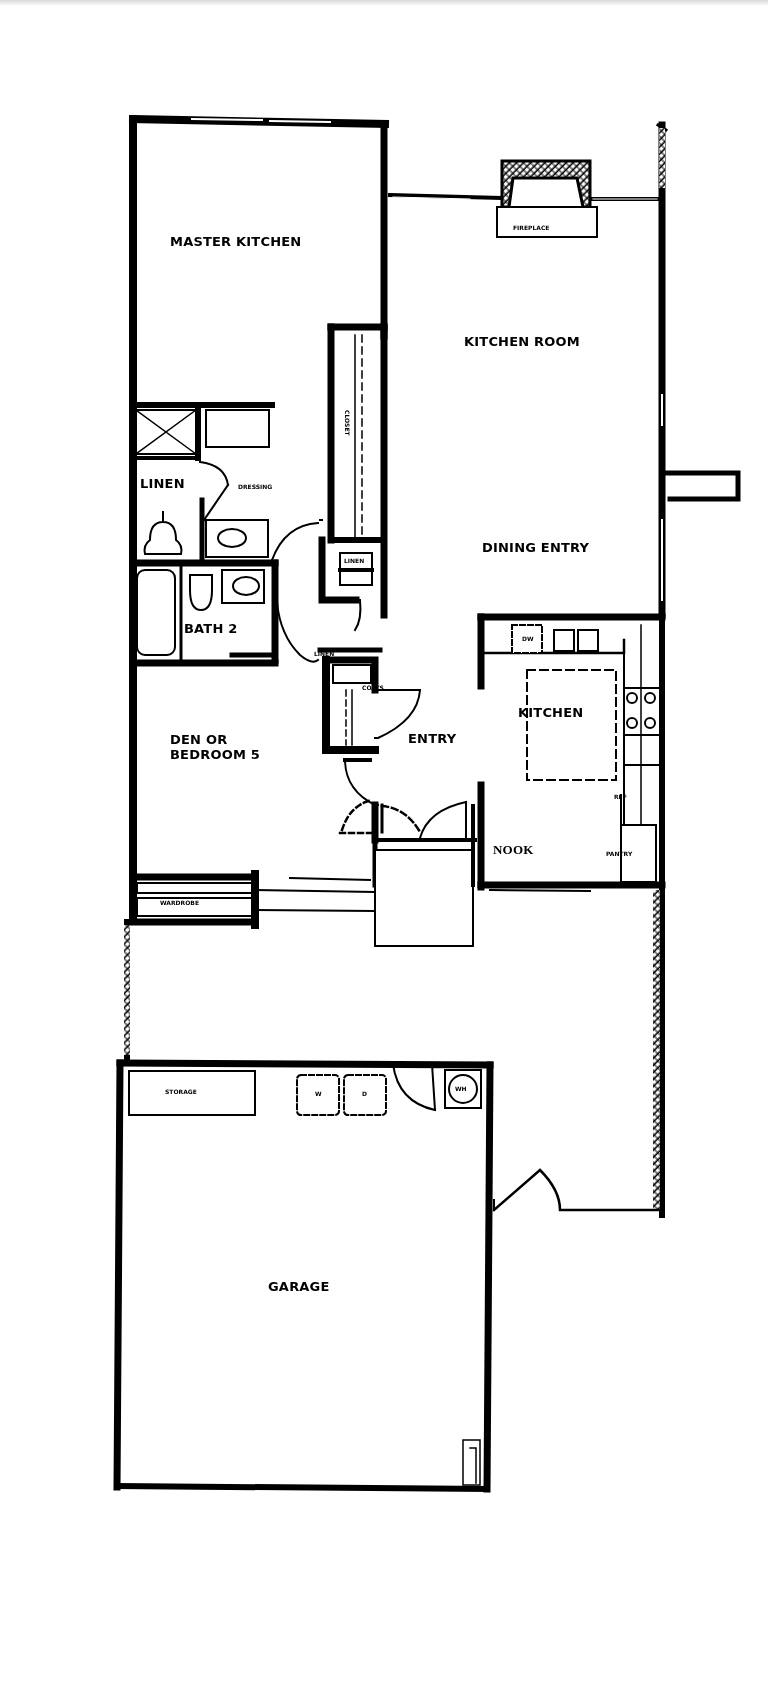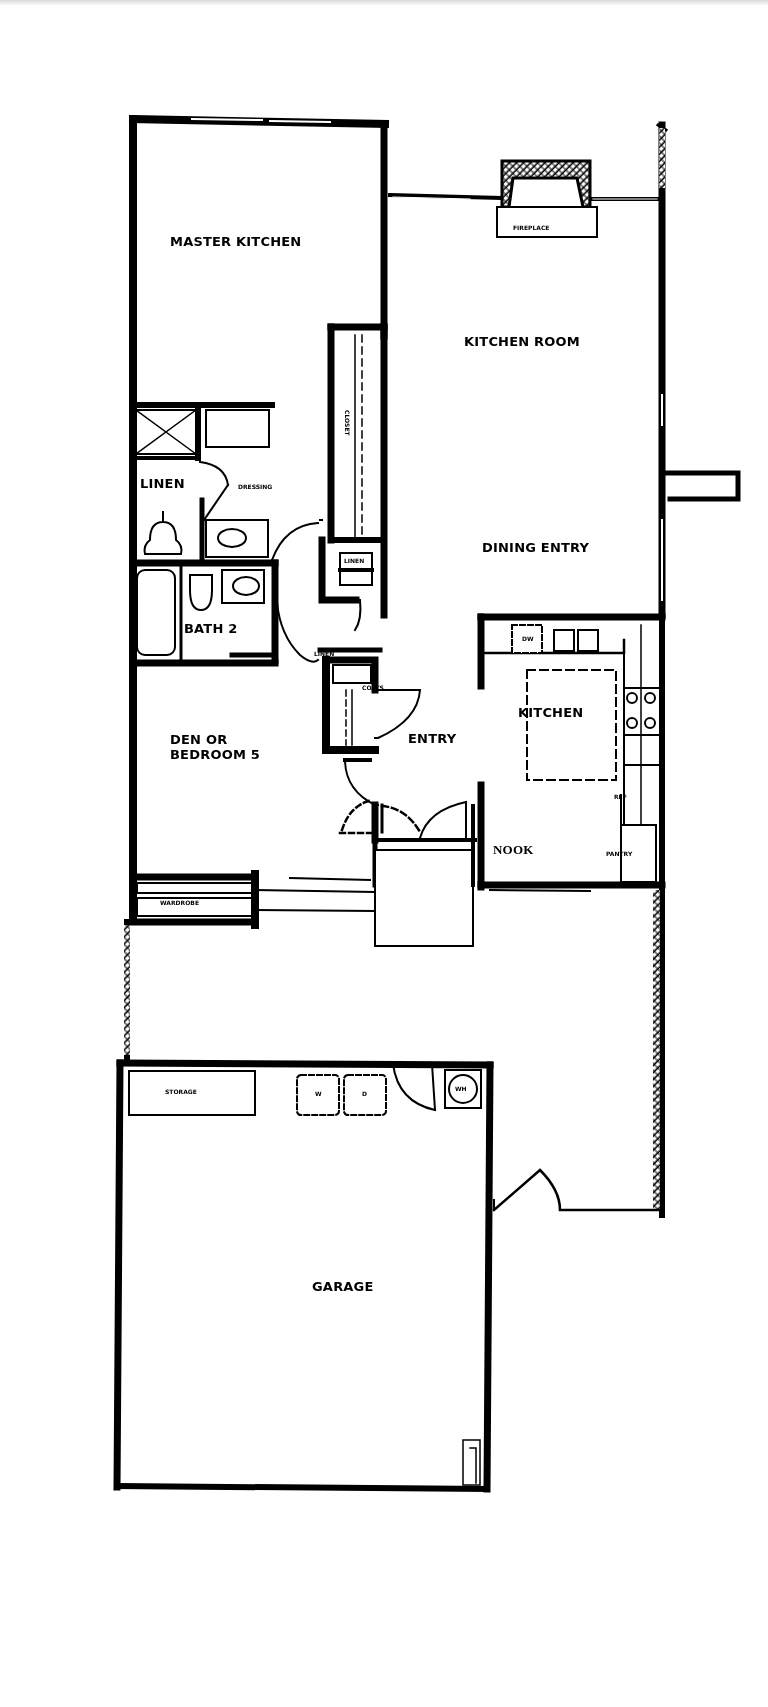--- a/index.html
+++ b/index.html
@@ -205,21 +205,21 @@
   <div class="lbl md" style="left:170px;top:235px;">MASTER KITCHEN</div>
   <div class="lbl md" style="left:464px;top:335px;">KITCHEN ROOM</div>
   <div class="lbl md" style="left:482px;top:541px;">DINING ENTRY</div>
   <div class="lbl md" style="left:140px;top:477px;">LINEN</div>
   <div class="lbl md" style="left:184px;top:622px;">BATH 2</div>
   <div class="lbl md" style="left:170px;top:733px;white-space:pre;">DEN OR
 BEDROOM 5</div>
   <div class="lbl md" style="left:400px;top:732px;margin-left:8px;">ENTRY</div>
   <div class="lbl md" style="left:518px;top:706px;text-align:right;">KITCHEN</div>
   <div class="lbl md" style="left:493px;top:843px;font-family:Liberation Serif, serif;">NOOK</div>
-  <div class="lbl md" style="left:268px;top:1280px;margin-left:44px;">GARAGE</div>
+  <div class="lbl md" style="left:268px;top:1280px;">GARAGE</div>
 
   <div class="lbl xs" style="left:513px;top:225px;">FIREPLACE</div>
   <div class="lbl xs" style="left:238px;top:484px;">DRESSING</div>
   <div class="lbl xs" style="left:350px;top:410px;transform:rotate(90deg);transform-origin:left top;">CLOSET</div>
   <div class="lbl xs" style="left:344px;top:558px;">LINEN</div>
   <div class="lbl xs" style="left:314px;top:651px;">LINEN</div>
   <div class="lbl xs" style="left:362px;top:685px;">COATS</div>
   <div class="lbl xs" style="left:160px;top:900px;">WARDROBE</div>
   <div class="lbl xs" style="left:522px;top:636px;">DW</div>
   <div class="lbl xs" style="left:614px;top:794px;">REF</div>

